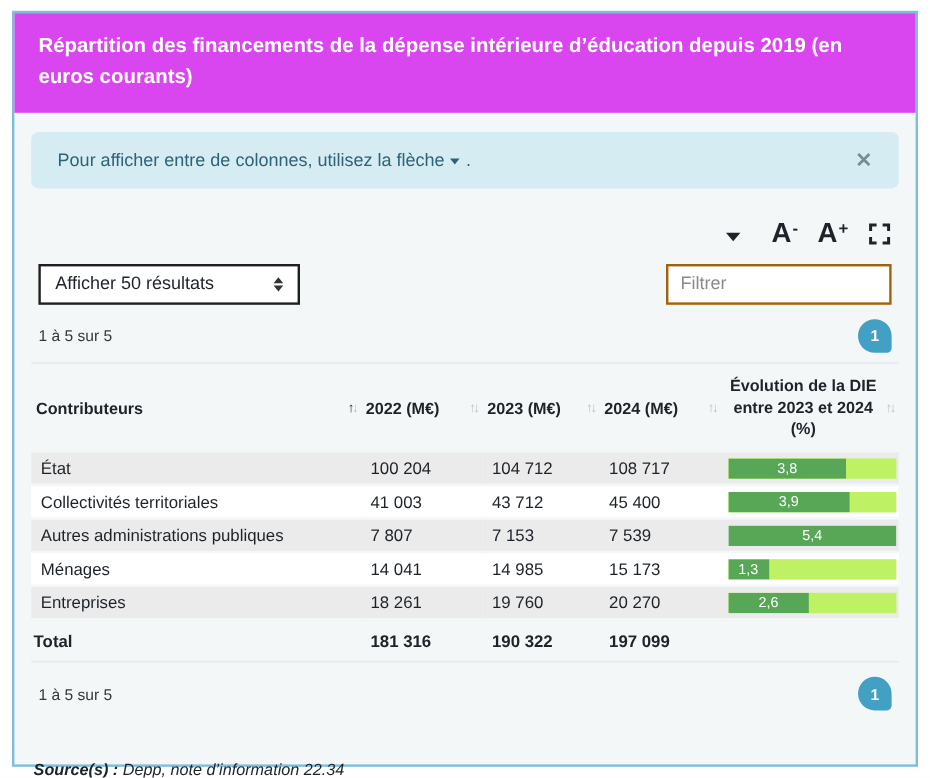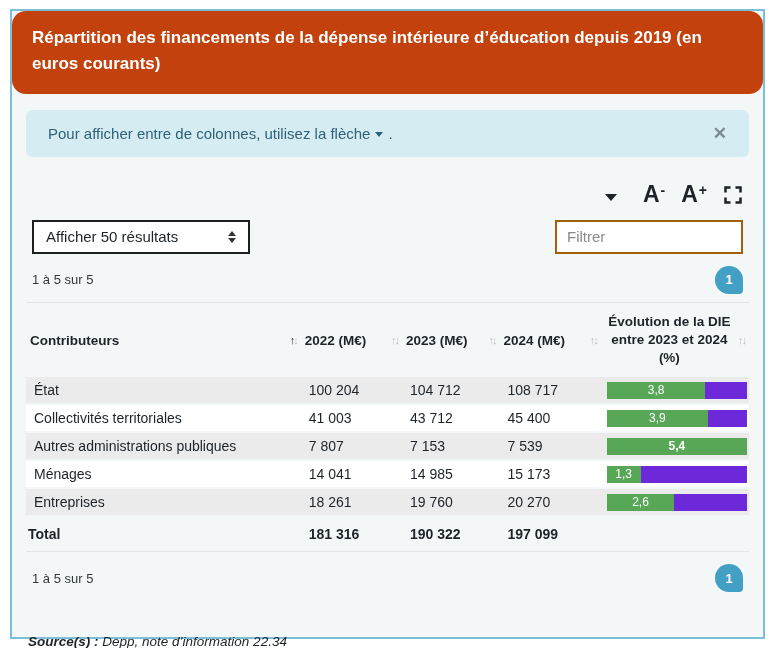--- a/index.html
+++ b/index.html
@@ -7,22 +7,22 @@
   body { width: 775px; height: 648px; overflow: hidden; }
 
   .widget {
     width: 755px; height: 630px; margin: 9px auto 0;
     border: 2px solid #7dbfd9; background: #f4f7f8;
     display: flex; flex-direction: column;
   }
 
   
   .widget-header {
-    background: #c2410c; color: #ffffff;
-    padding: 14px 20px 16px; font-size: 17px; font-weight: 700; line-height: 1.55; border-radius: 14px;
+    background: #d946ef; color: #ffffff;
+    padding: 14px 20px 16px; font-size: 17px; font-weight: 700; line-height: 1.55;
   }
 
   .widget-body { flex: 1; padding: 0 14px; display: flex; flex-direction: column; }
 
   
   .banner {
     margin-top: 16px; background: #d6ecf3; border-radius: 6px;
     padding: 15px 22px; display: flex; align-items: center; justify-content: space-between;
     color: #2d6277; font-size: 15px;
   }
@@ -89,21 +89,21 @@
   .th-evo .th-label { text-align: center; line-height: 1.35; }
   .sort-icon { white-space: nowrap; font-size: 11px; letter-spacing: -2px; color: #b9bfc4; flex: none; }
   .sort-icon .active { color: #1d2329; font-weight: 700; }
 
   tbody td { padding: 5px 8px; font-size: 14px; color: #1d2329; border-bottom: 2px solid #f4f7f8; }
   tbody tr:nth-child(odd) td { background: #ebebeb; }
   tbody tr:nth-child(even) td { background: #ffffff; }
   td.num, tfoot td.num { text-align: left; }
 
   .bar-cell { padding: 4px 2px 4px 6px; }
-  .bar-track { width: 100%; height: 17px; background: #6d28d9; overflow: hidden; }
+  .bar-track { width: 100%; height: 17px; background: #bef264; overflow: hidden; }
   .bar-fill {
     height: 100%; background: #57a757;
     display: flex; align-items: center; justify-content: center;
   }
   .bar-fill span { color: #ffffff; font-size: 12px; line-height: 1; }
 
   tfoot td {
     padding: 9px 8px; font-weight: 700; font-size: 14px; color: #1d2329;
     border-bottom: 1px solid #e2e5e7; background: transparent;
   }
@@ -237,21 +237,21 @@
             </div>
           </td>
         </tr>
         <tr>
           <td>Autres administrations publiques</td>
           <td class="num">7&nbsp;807</td>
           <td class="num">7&nbsp;153</td>
           <td class="num">7&nbsp;539</td>
           <td class="bar-cell">
             <div class="bar-track">
-              <div class="bar-fill" style="width: 100%; font-weight: bold;">
+              <div class="bar-fill" style="width: 100%;">
                   <span>5,4</span>
                 </div>
             </div>
           </td>
         </tr>
         <tr>
           <td>Ménages</td>
           <td class="num">14&nbsp;041</td>
           <td class="num">14&nbsp;985</td>
           <td class="num">15&nbsp;173</td>

